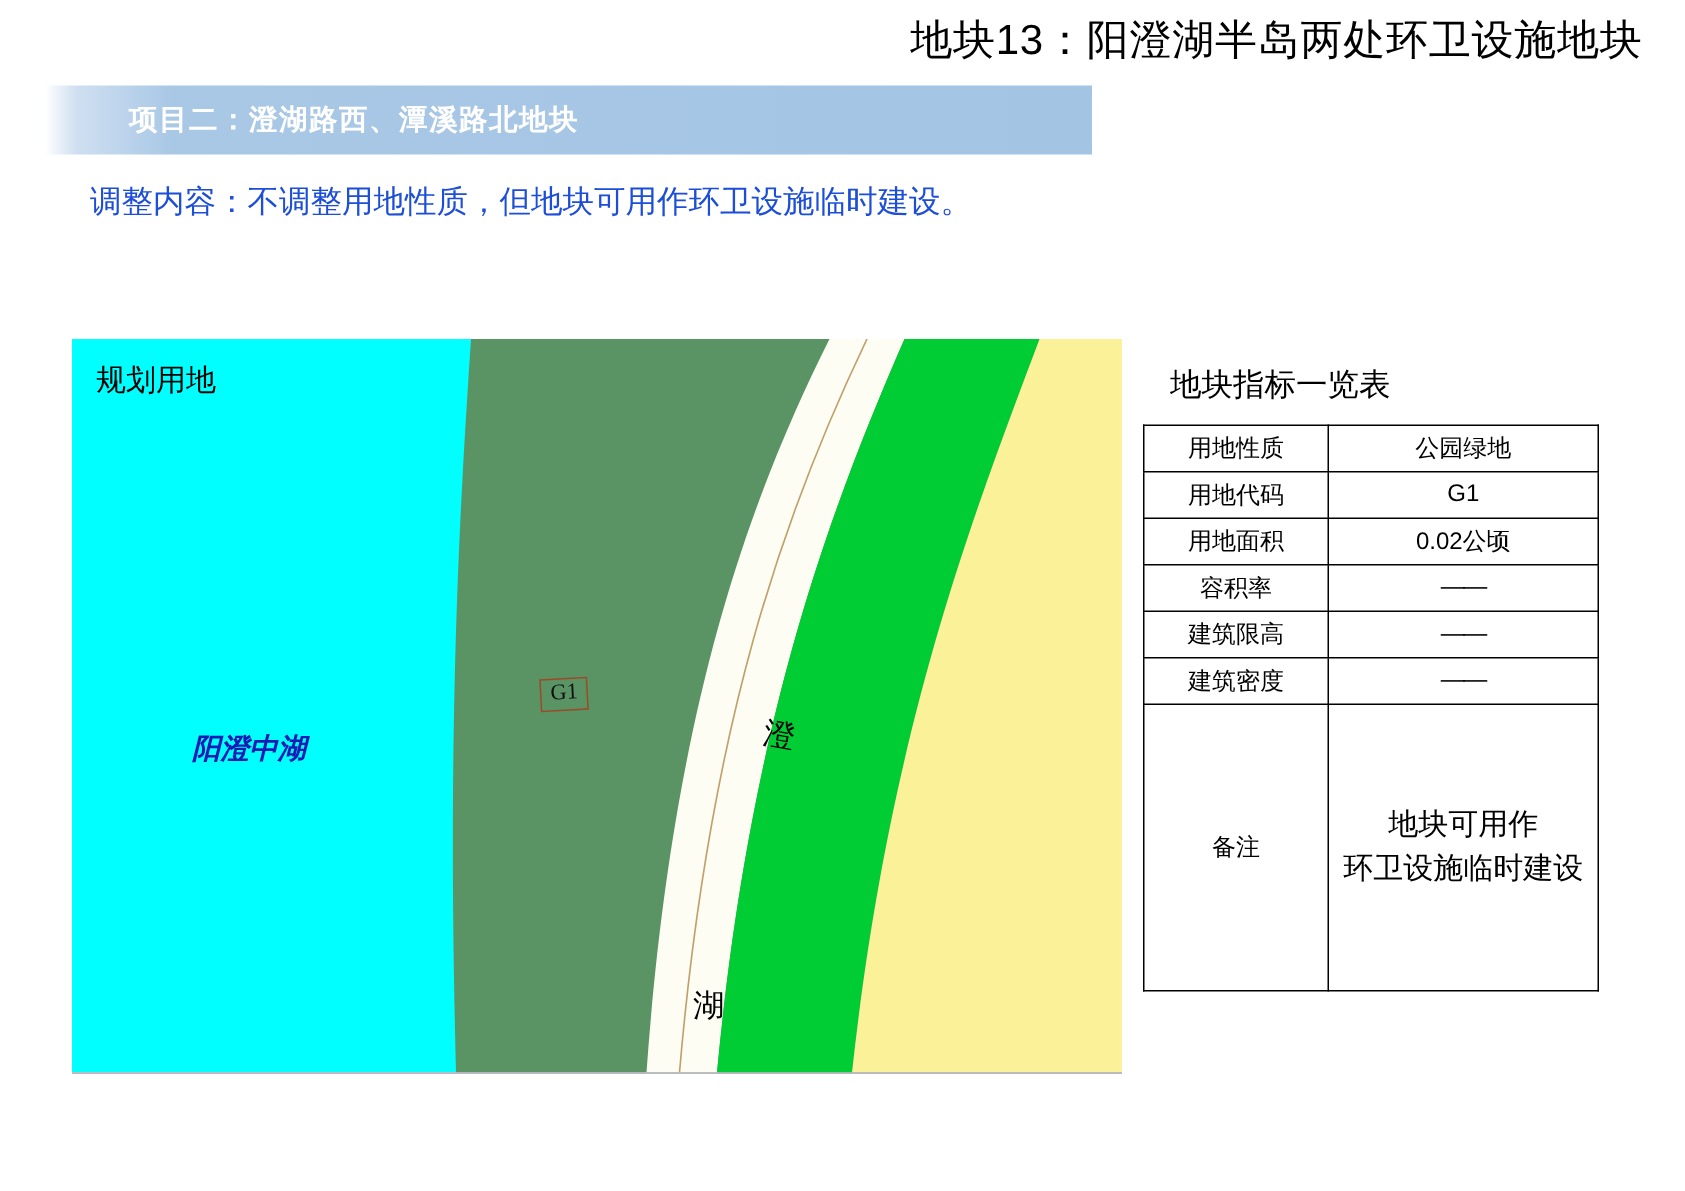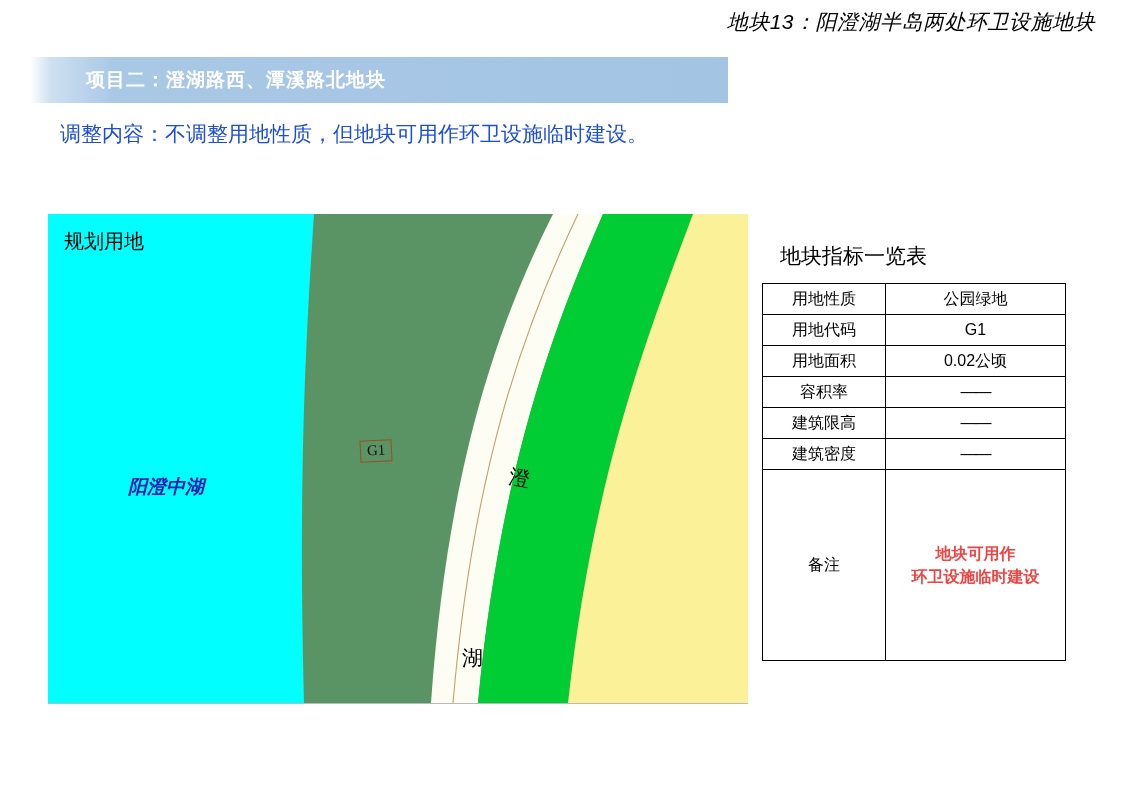--- a/index.html
+++ b/index.html
@@ -13,25 +13,24 @@
     position: relative;
     font-family: "Liberation Sans", "DejaVu Sans", sans-serif;
     overflow: hidden;
   }
 
   
   .page-header {
     position: absolute;
     top: 8px;
     right: 28px;
-    font-size: 21px;
+    font-size: 28px;
     color: #000000;
     letter-spacing: 0.5px;
     white-space: nowrap;
-    font-style: italic;
   }
 
   
   .title-banner {
     position: absolute;
     left: 30px;
     top: 57px;
     width: 698px;
     height: 46px;
     background: linear-gradient(to right, #ffffff 0%, #cfdff1 3%, #a9c8e6 12%, #a4c4e4 100%);
@@ -55,21 +54,21 @@
     top: 120px;
     font-size: 21px;
     color: #1d4ed8;
     white-space: nowrap;
   }
 
   
   .map-figure {
     position: absolute;
     left: 48px;
-    top: 214px;
+    top: 226px;
     width: 700px;
     height: 489px;
     overflow: hidden;
     background: #f9a8d4;
     border-bottom: 1px solid #b9b9b9;
   }
   .map-figure svg {
     display: block;
     width: 700px;
     height: 489px;
@@ -138,24 +137,23 @@
     font-size: 16px;
     color: #000000;
     padding: 0 2px;
   }
   .indicator-table td.label-cell { width: 118px; }
   .indicator-table td.value-cell { width: 175px; }
   .indicator-table tr.remark-row td {
     height: 190px;
   }
   .remark-value {
-    color: #ef4444;
+    color: #000000;
     line-height: 1.45;
-    font-size: 16px;
-    font-weight: bold;
+    font-size: 20px;
   }
   .dash {
     letter-spacing: -1px;
   }
 </style>
 </head>
 <body>
 
 <div class="page-header">地块13：阳澄湖半岛两处环卫设施地块</div>
 

